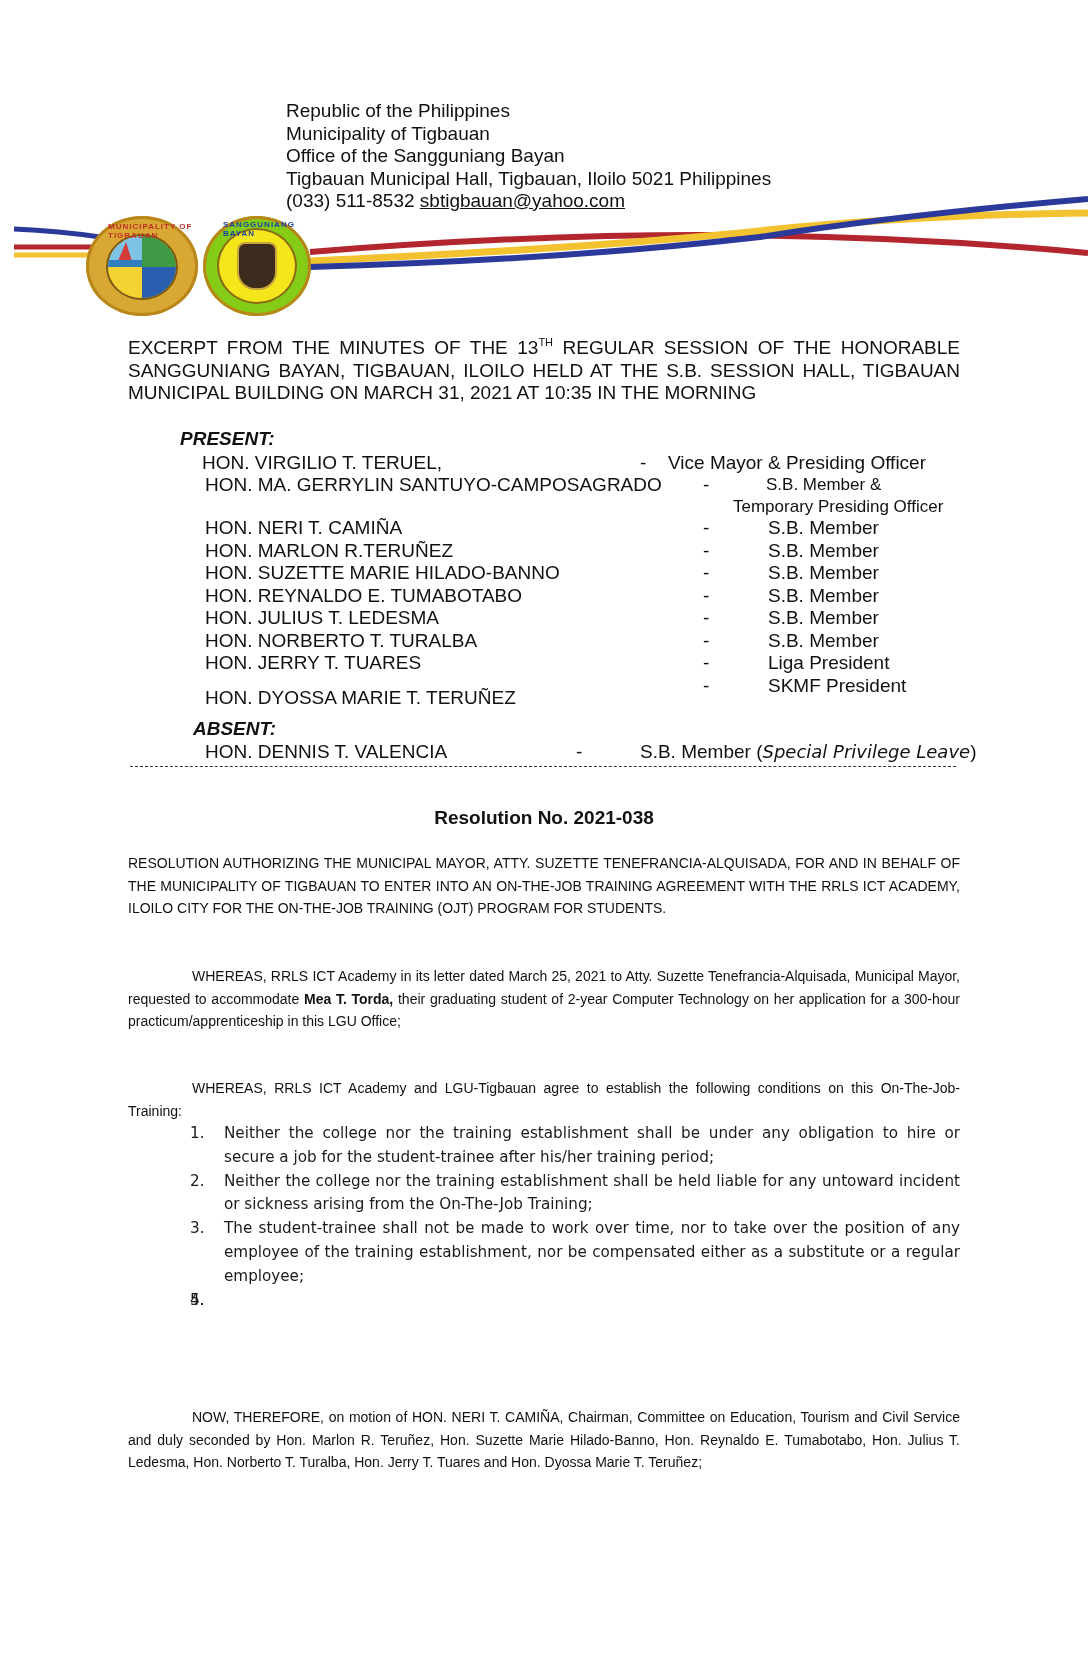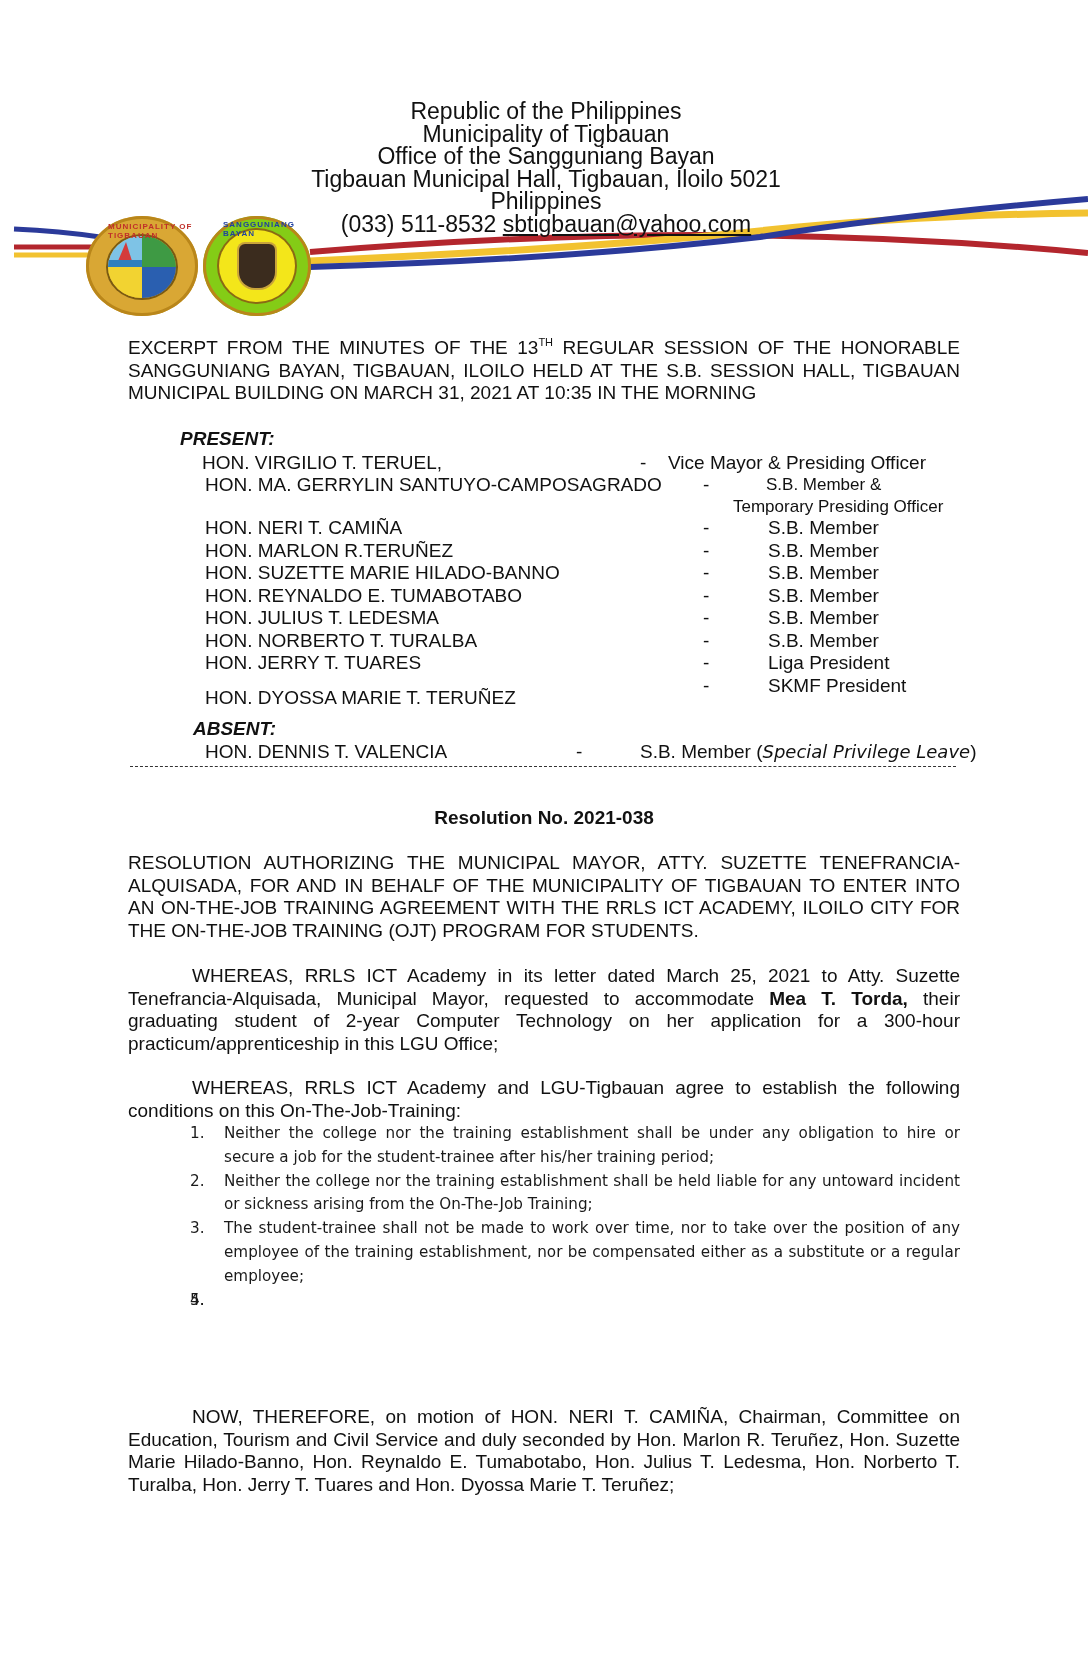--- a/index.html
+++ b/index.html
@@ -1,21 +1,21 @@
 <!DOCTYPE html>
 <html><head>
   <meta charset="utf-8">
   <style>
     html, body { margin:0; padding:0; background:#ffffff; }
     body { width:1088px; height:1664px; position:relative; overflow:hidden;
            font-family:"Liberation Sans", sans-serif; color:#111; }
     .abs { position:absolute; }
     .letterhead { position:absolute; left:0; top:0; width:1088px; height:330px; }
-    .lh-lines { position:absolute; left:286px; top:100px; width:520px; text-align:center;
-                font-size:23px; line-height:22.5px; }
+    .lh-lines { position:absolute; left:286px; top:100px; width:520px; 
+                font-size:19px; line-height:22.5px; }
     .lh-lines a { color:#111; text-decoration:underline; }
     .ribbons { position:absolute; left:0; top:195px; width:1088px; height:90px; }
     .seal { position:absolute; border-radius:50%; }
     .seal1 { left:86px; top:216px; width:112px; height:100px; background:#d9a734;
              box-shadow:inset 0 0 0 3px #b9861a; }
     .seal1 .inner { position:absolute; left:22px; top:20px; width:68px; height:62px; border-radius:50%; overflow:hidden;
                     box-shadow:0 0 0 2px #7a5a12; }
     .seal1 .q { position:absolute; width:50%; height:50%; }
     .seal2 { left:203px; top:216px; width:108px; height:100px; background:#84cc16;
              box-shadow:inset 0 0 0 3px #b9861a; }
@@ -30,21 +30,21 @@
     .intro sup { font-size:11px; vertical-align:top; line-height:10px; }
     .sec-title { font-size:19px; font-weight:bold; font-style:italic; }
     .row { position:absolute; font-size:19px; line-height:22px; white-space:nowrap; }
     .dash { position:absolute; font-size:19px; }
     .role { position:absolute; font-size:19px; white-space:nowrap; }
     .role.small { font-size:17px; }
     .role i { font-family:"DejaVu Sans", sans-serif; font-size:18px; }
     .sep { position:absolute; left:130px; top:766px; width:826px; border-top:1.5px dashed #333; height:0; }
 
     .reso-no { position:absolute; left:0; width:1088px; top:807px; text-align:center; font-size:19px; font-weight:bold; }
-    .para { position:absolute; left:128px; width:832px; font-size:19px; line-height:22.6px; text-align:justify; }
+    .para { position:absolute; left:128px; width:832px; font-size:14px; line-height:22.6px; text-align:justify; }
     .para .indent { display:inline-block; width:64px; }
     .para b { font-weight:bold; }
     .cond-list { position:absolute; left:190px; top:1122px; width:770px; list-style:none; margin:0; padding:0;
                  font-family:"DejaVu Sans", sans-serif; font-size:15.2px; line-height:23.8px; color:#1a1a1a; }
     .cond-list li { position:relative; padding-left:34px; text-align:justify; }
     .cond-list .num { position:absolute; left:0; top:0; }
   </style>
 </head>
 <body>
 

